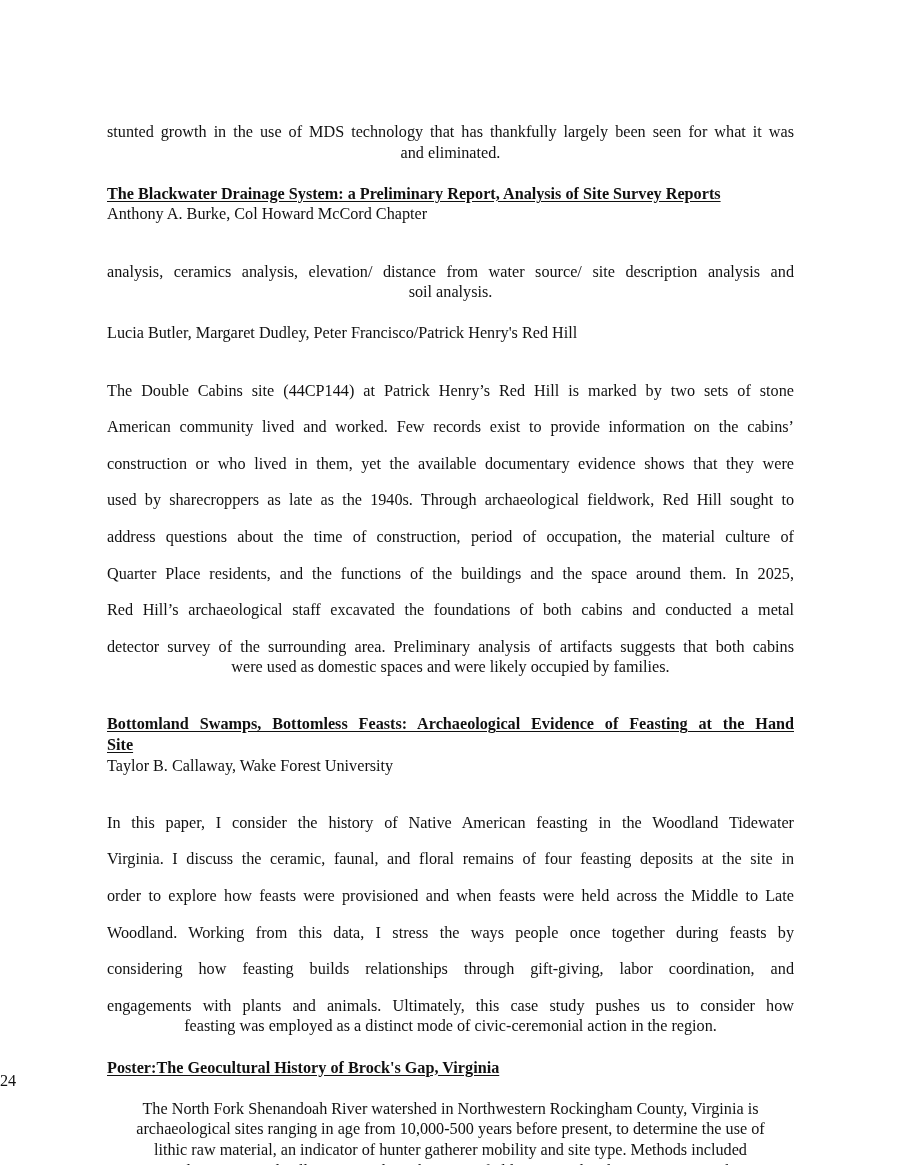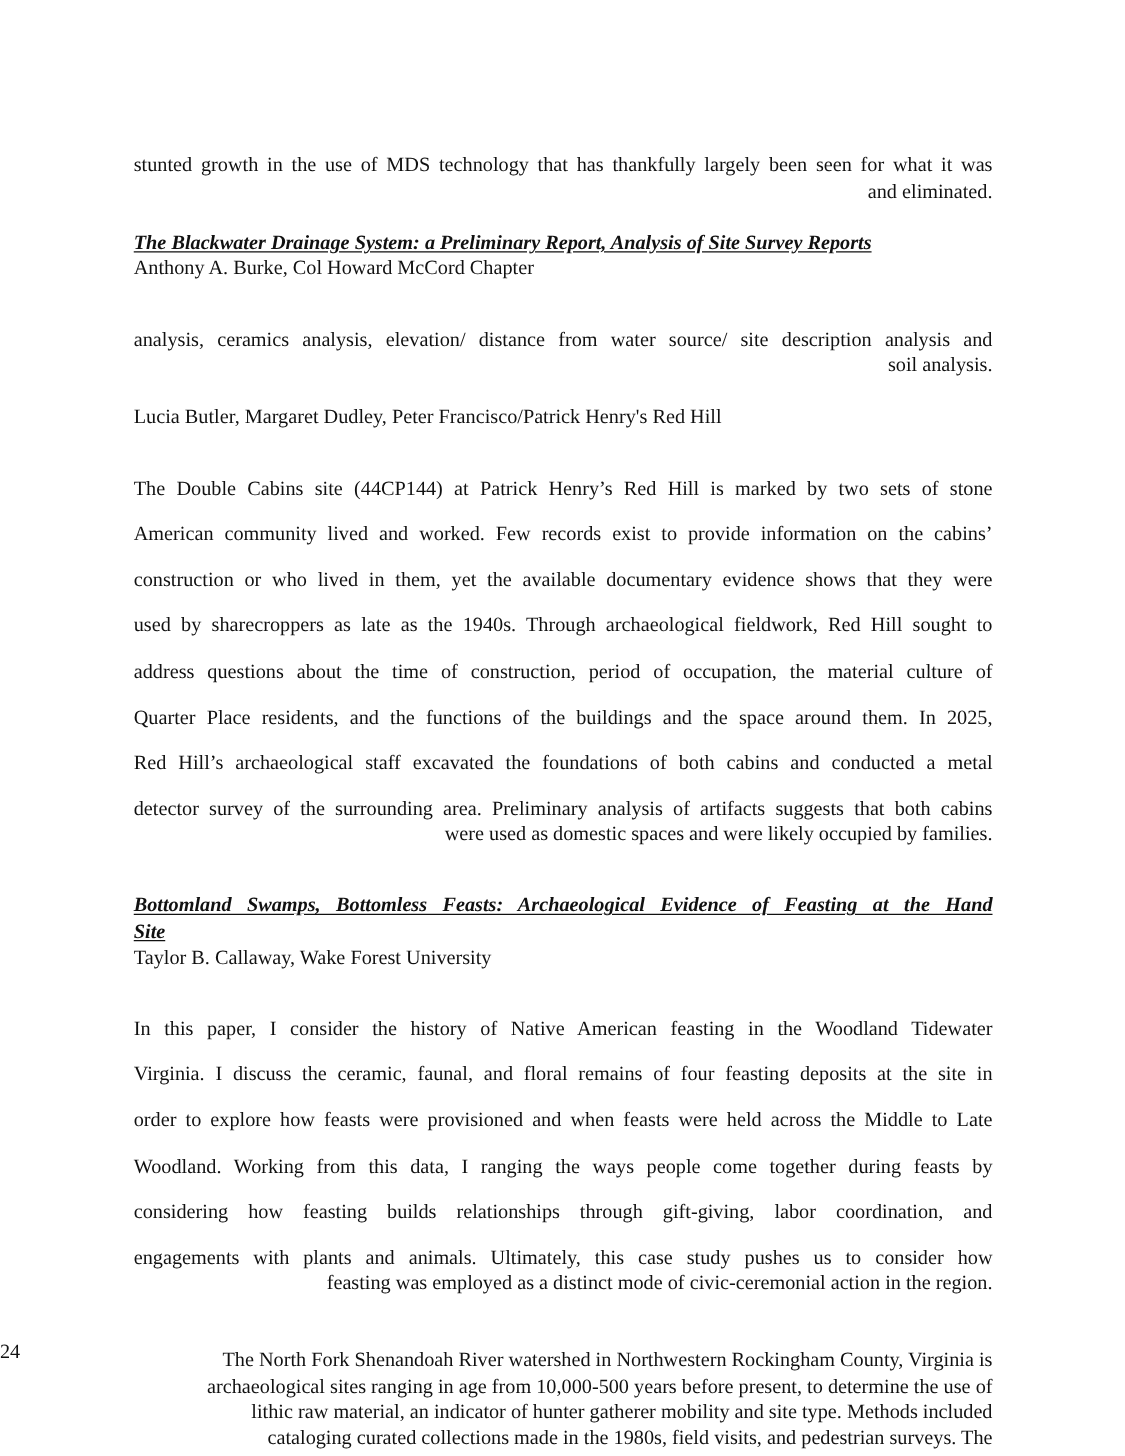--- a/index.html
+++ b/index.html
@@ -1,22 +1,22 @@
 <!DOCTYPE html>
 <html><head>
 <meta charset="utf-8">
 <style>
   html, body { margin: 0; padding: 0; background: #ffffff; }
   body { width: 900px; height: 1165px; position: relative; overflow: hidden;
          font-family: "Liberation Serif", "DejaVu Serif", serif; color: #111; }
   .page { position: absolute; left: 107px; top: 106px; width: 687px; }
   .line { display: block; font-size: 16.2px; line-height: 20.6px; white-space: nowrap; }
   .just { text-align: justify; text-align-last: justify; white-space: normal; margin-top: 16px; }
-  .last { text-align: right; }
-  .title { font-weight: bold; text-decoration: underline; text-underline-offset: 2px; font-style: italic; }
+  .last { text-align: center; }
+  .title { font-weight: bold; text-decoration: underline; text-underline-offset: 2px; }
   .gap { height: 20.6px; }
   .pagenum { position: absolute; left: 0; right: 0; top: 1072px; text-align: left;
              font-size: 16.2px; }
 </style>
 </head>
 <body>
 
 <div class="page">
 
   <div>
@@ -55,29 +55,30 @@
 
   <div>
     <span class="line title just">Bottomland Swamps, Bottomless Feasts: Archaeological Evidence of Feasting at the Hand</span>
     <span class="line title" style="width:max-content;">Site</span>
     <span class="line">Taylor B. Callaway, Wake Forest University</span>
     <div class="gap"></div>
     <div>
       <span class="line just">In this paper, I consider the history of Native American feasting in the Woodland Tidewater</span>
       <span class="line just">Virginia. I discuss the ceramic, faunal, and floral remains of four feasting deposits at the site in</span>
       <span class="line just">order to explore how feasts were provisioned and when feasts were held across the Middle to Late</span>
-      <span class="line just">Woodland. Working from this data, I ranging the ways people come together during feasts by</span>
+      <span class="line just">Woodland. Working from this data, I stress the ways people once together during feasts by</span>
       <span class="line just">considering how feasting builds relationships through gift-giving, labor coordination, and</span>
       <span class="line just">engagements with plants and animals. Ultimately, this case study pushes us to consider how</span>
       <span class="line last">feasting was employed as a distinct mode of civic-ceremonial action in the region.</span>
     </div>
   </div>
   <div class="gap"></div>
 
   <div>
+    <span class="line title">Poster:The Geocultural History of Brock's Gap, Virginia</span>
     <div class="gap"></div>
     <div>
       <span class="line last">The North Fork Shenandoah River watershed in Northwestern Rockingham County, Virginia is</span>
       <span class="line last">archaeological sites ranging in age from 10,000-500 years before present, to determine the use of</span>
       <span class="line last">lithic raw material, an indicator of hunter gatherer mobility and site type. Methods included</span>
       <span class="line last">cataloging curated collections made in the 1980s, field visits, and pedestrian surveys. The</span>
     </div>
   </div>
 
 </div>

